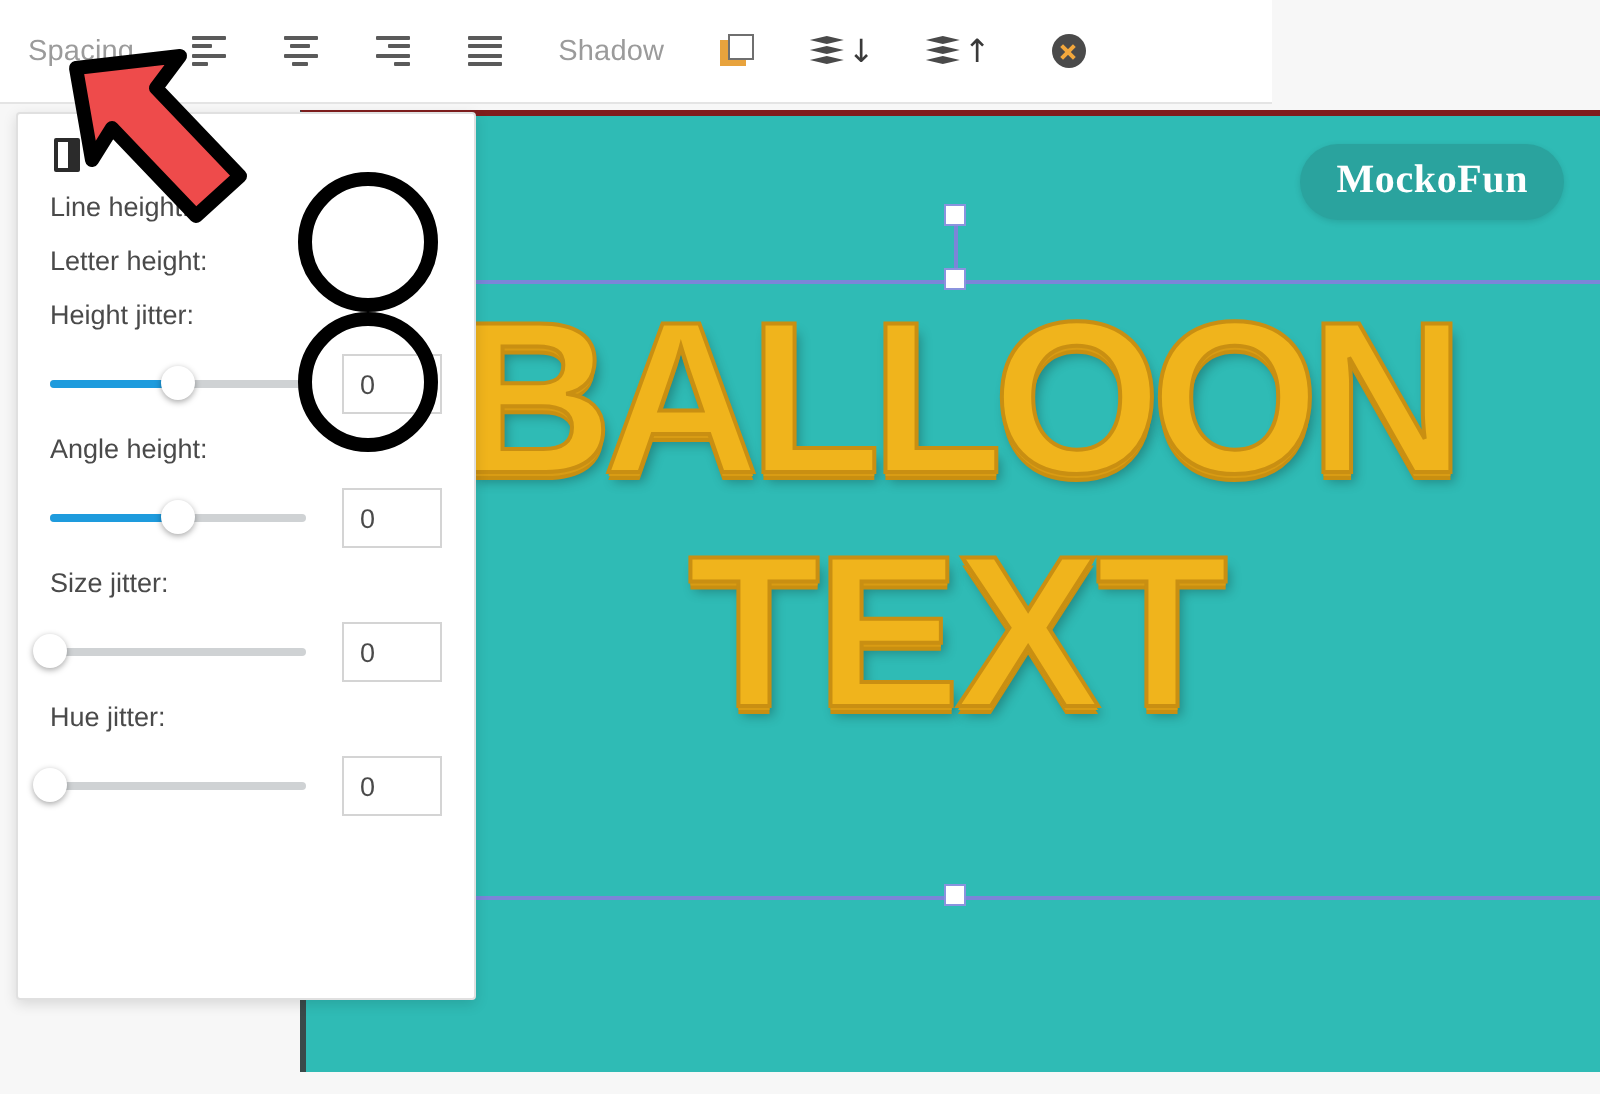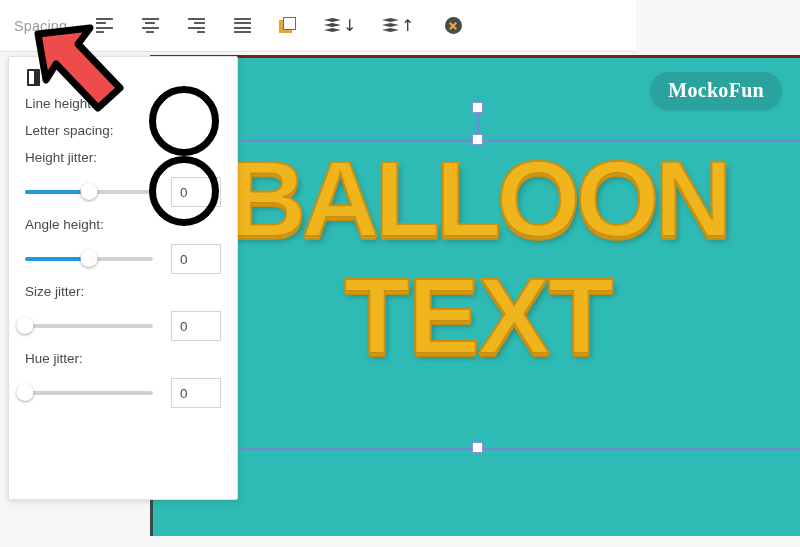--- a/index.html
+++ b/index.html
@@ -180,20 +180,21 @@
     </div>
     <div class="tb-item tb-icon">
       <span class="align-ic al-j">
         <i></i>
           <i></i>
           <i></i>
           <i></i>
       </span>
     </div>
 
+    <div class="tb-item tb-text">Shadow</div>
 
     <div class="tb-item tb-icon">
       <span class="dup">
         <span class="back"></span>
           <span class="front"></span>
       </span>
     </div>
 
     <div class="tb-item tb-icon" style="width:58px">
       <span class="layers">
@@ -239,21 +240,21 @@
     </div>
   </div>
 
   <div class="panel">
     <div class="panel-icon"></div>
     <div id="ctrl-list">
         <div class="ctrl">
           <div class="ctrl-label">Line height:</div>
         </div>
         <div class="ctrl">
-          <div class="ctrl-label">Letter spacing:</div>
+          <div class="ctrl-label">Letter height:</div>
         </div>
         <div class="ctrl">
           <div class="ctrl-label">Height jitter:</div>
           <div class="ctrl-row">
             <div class="slider">
               <div class="track"></div>
               <div class="fill" style="width:50%"></div>
               <div class="thumb" style="left:50%"></div>
             </div>
             <div class="num-box">0</div>

